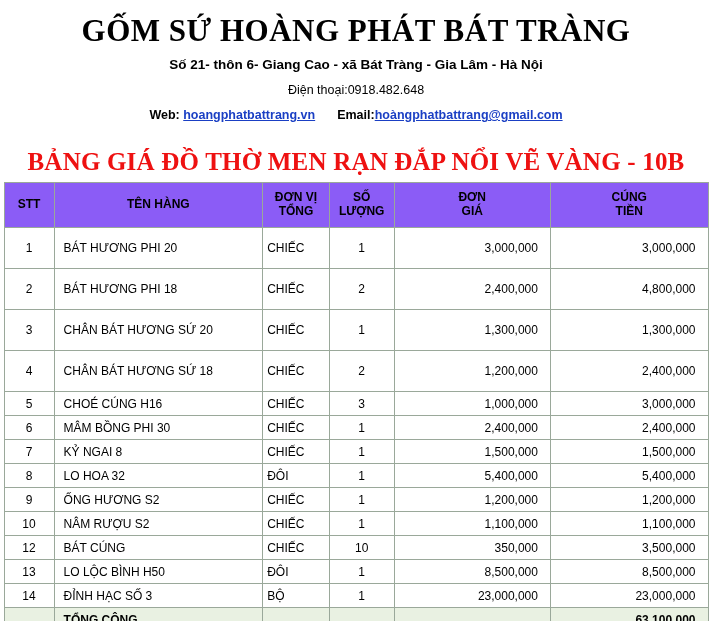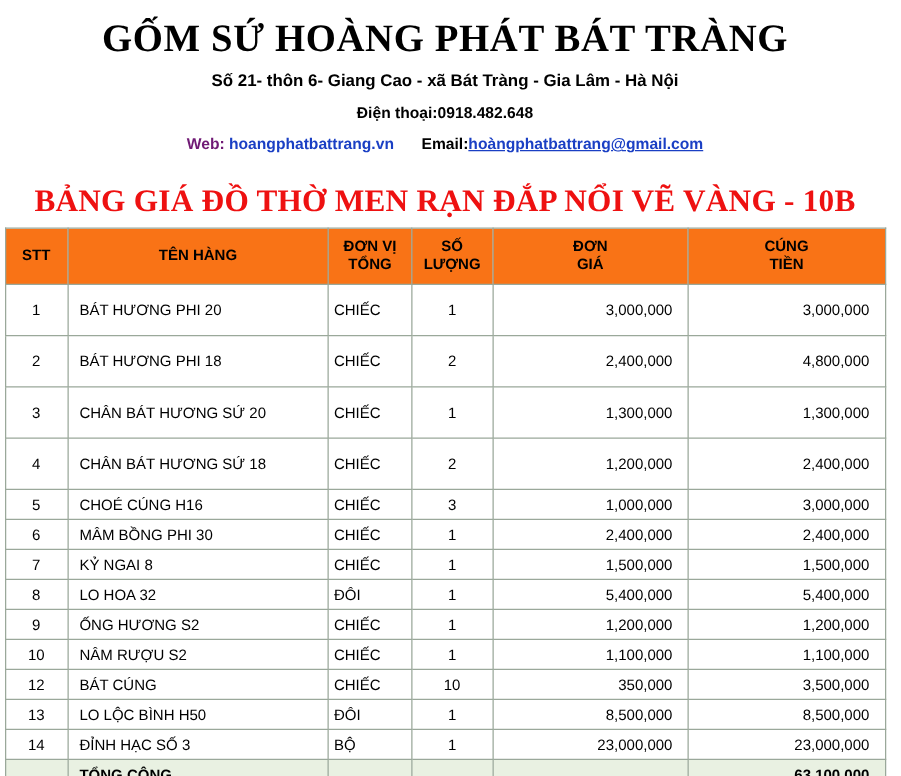--- a/index.html
+++ b/index.html
@@ -34,31 +34,31 @@
   }
   .address {
     font-family: "Liberation Sans", sans-serif;
     font-size: 13.5px;
     font-weight: bold;
     margin-top: 9px;
   }
   .phone {
     font-family: "Liberation Sans", sans-serif;
     font-size: 12.5px;
-    font-weight: bold;
+    font-weight: normal;
     margin-top: 11px;
   }
   .contact-line {
     font-family: "Liberation Sans", sans-serif;
     font-size: 12.5px;
     font-weight: bold;
     margin-top: 11px;
   }
-  .contact-line .web-label { color: #701a75; }
-  .contact-line .web-url { color: #1a3fc4; }
+  .contact-line .web-label { color: #000000; }
+  .contact-line .web-url { color: #1a3fc4; text-decoration: underline; }
   .contact-line .email-label { color: #000; margin-left: 22px; }
   .contact-line .email-url { color: #1a3fc4; text-decoration: underline; }
 
   .price-title {
     text-align: center;
     color: #ee1111;
     font-family: "Liberation Serif", serif;
     font-weight: bold;
     font-size: 25px;
     margin-top: 26px;
@@ -73,21 +73,21 @@
     table-layout: fixed;
   }
   table.pricelist th, table.pricelist td {
     border: 1px solid #9aa89a;
     font-family: "Liberation Sans", sans-serif;
     font-size: 12px;
     padding: 2px 4px;
     vertical-align: middle;
   }
   thead th {
-    background: #f97316;
+    background: #8b5cf6;
     font-weight: bold;
     text-align: center;
     height: 40px;
     line-height: 1.15;
     font-size: 12.5px;
   }
   col.c-stt { width: 48px; }
   col.c-name { width: 200px; }
   col.c-unit { width: 64px; }
   col.c-qty { width: 62px; }

